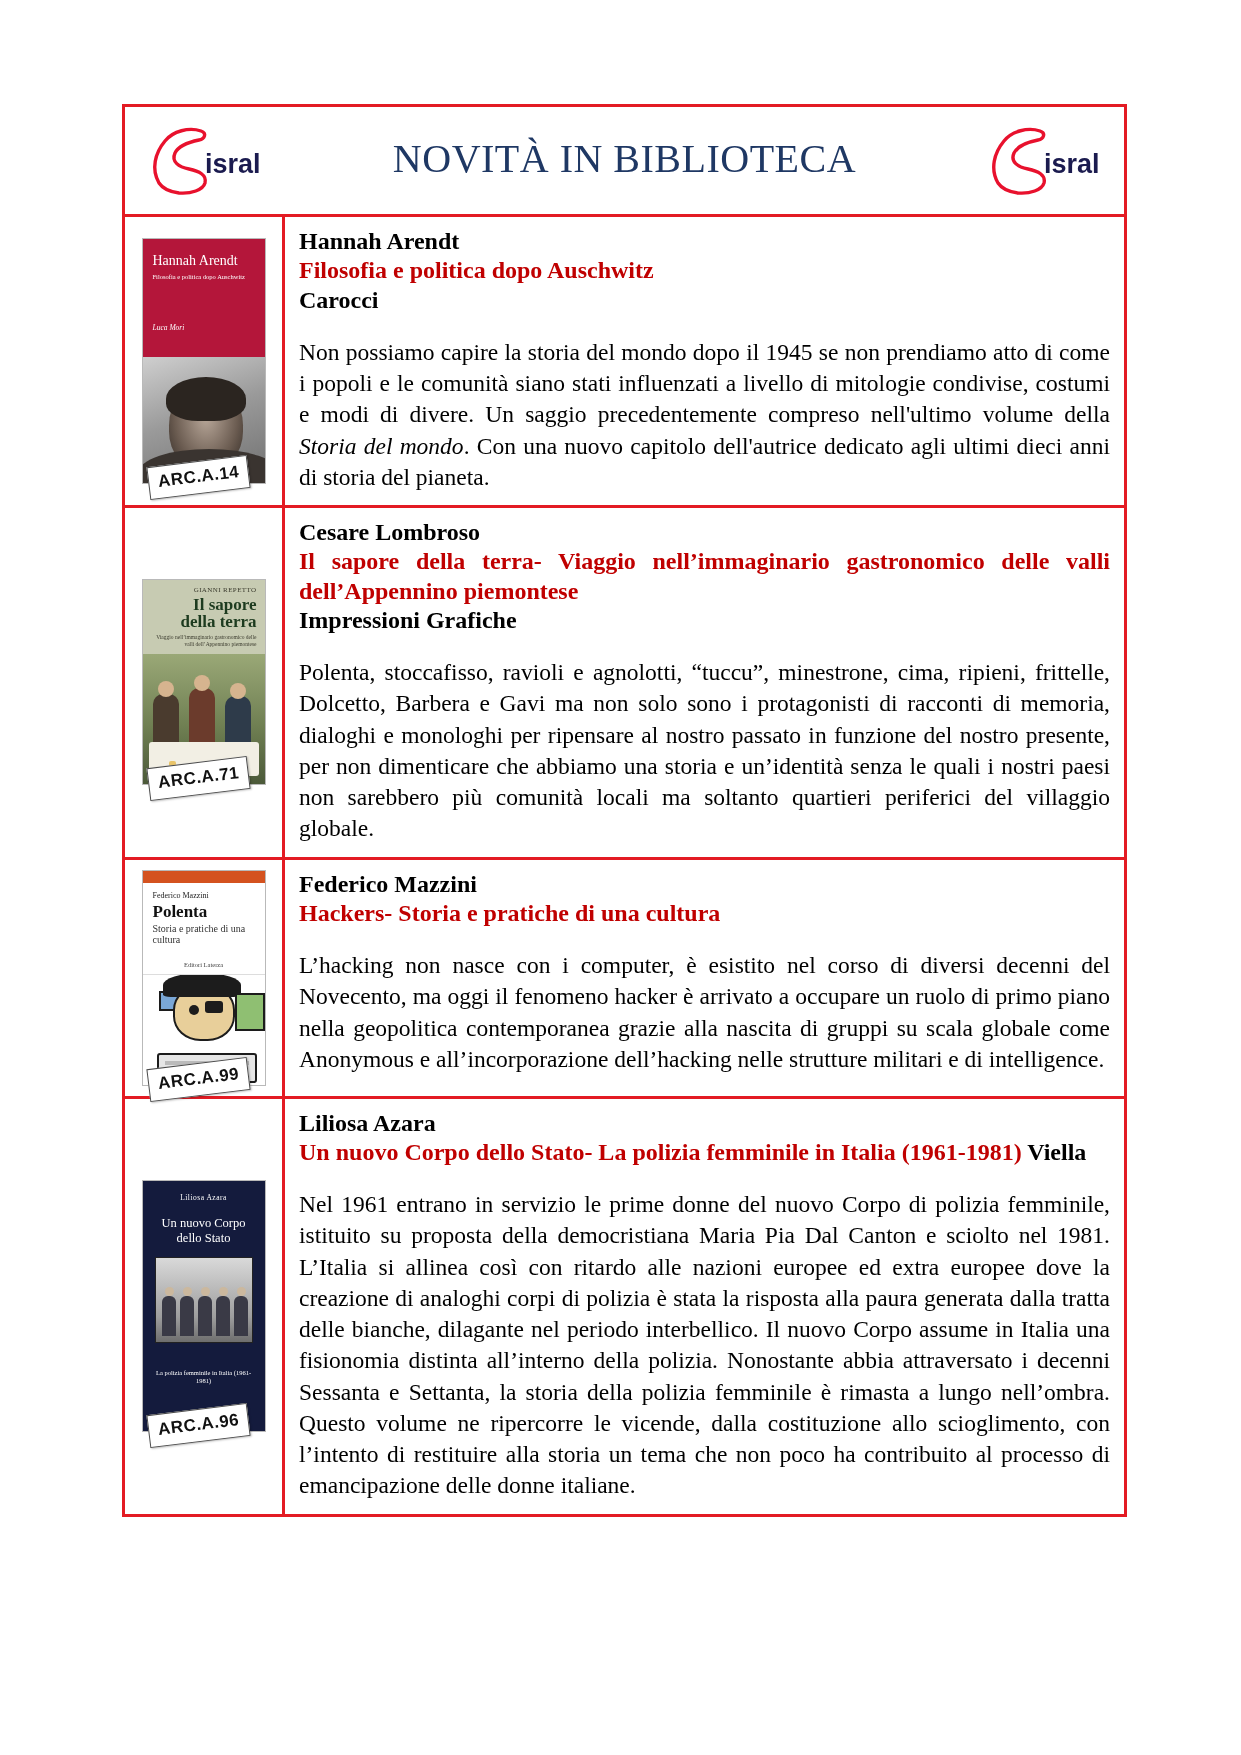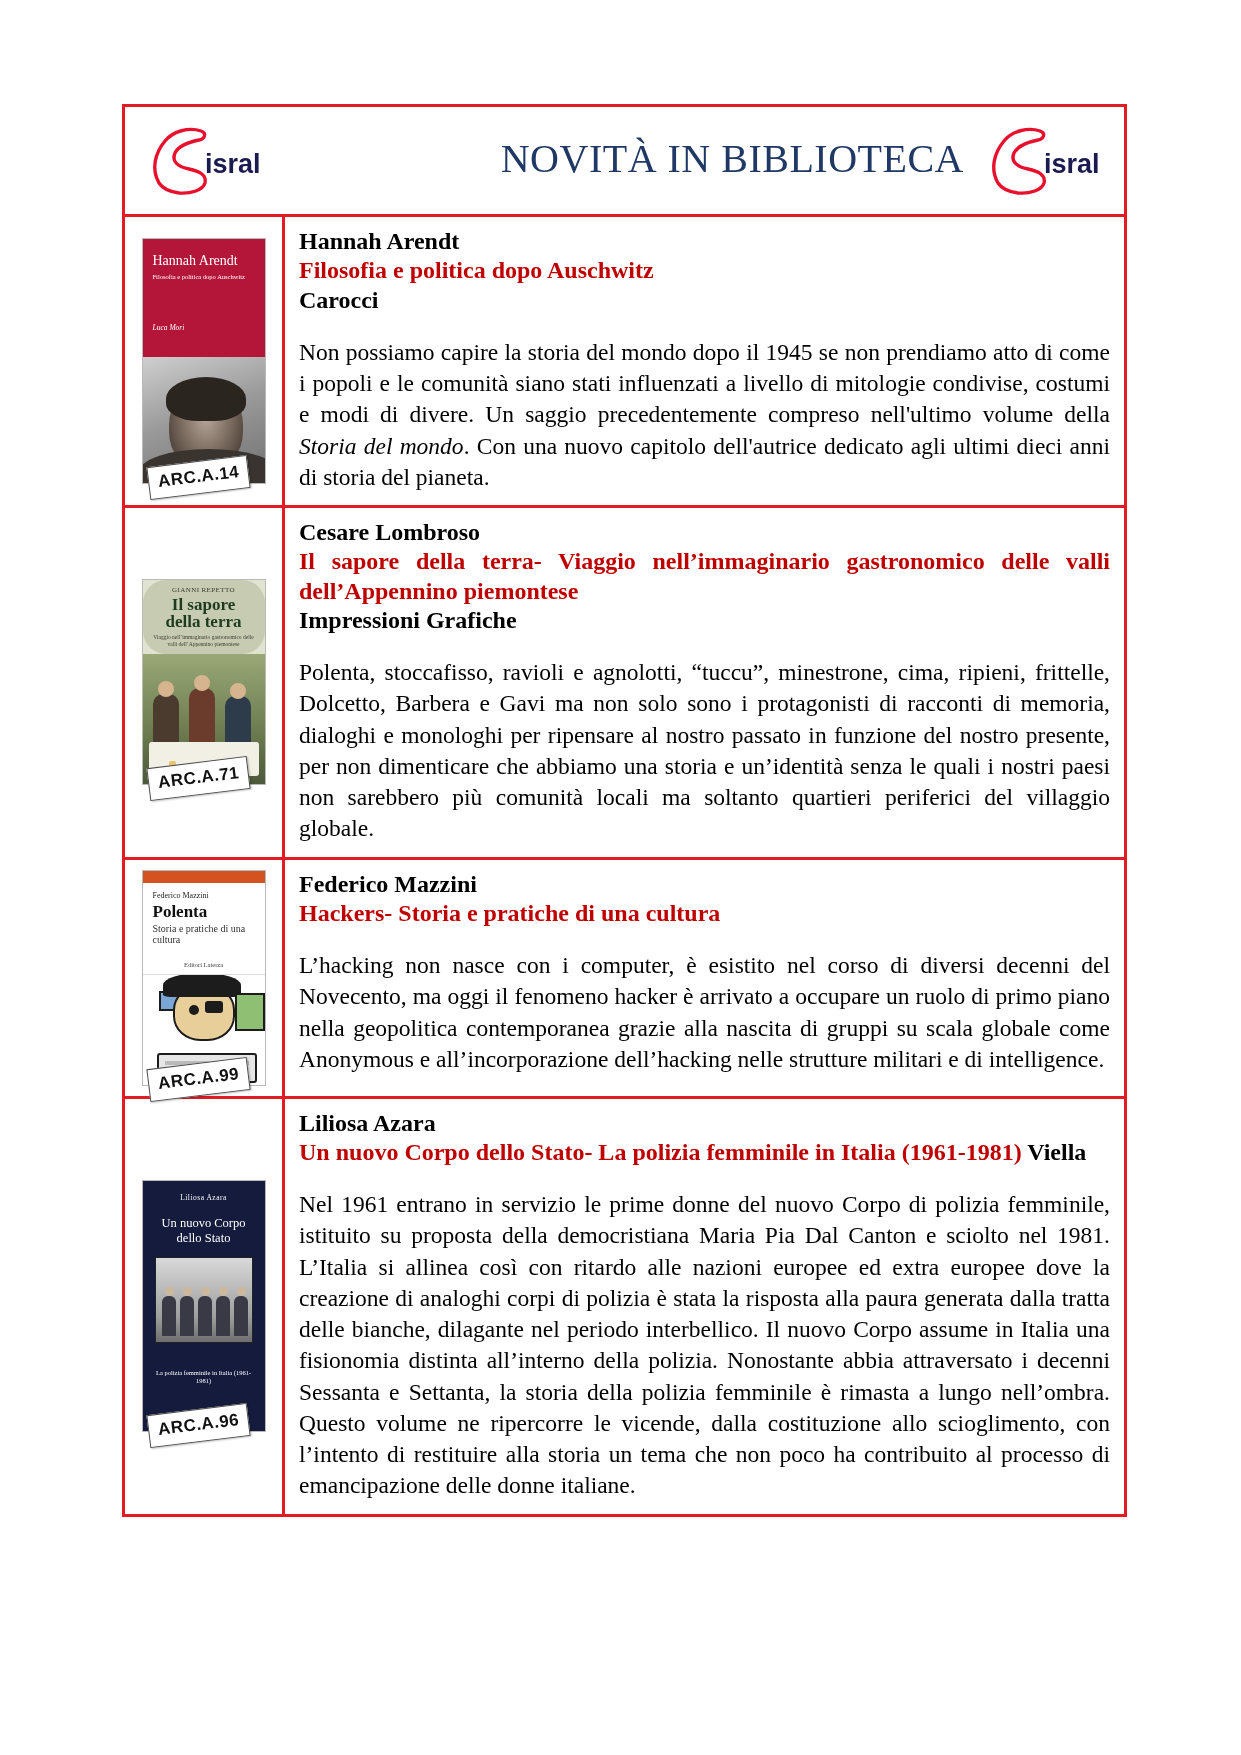--- a/index.html
+++ b/index.html
@@ -41,21 +41,21 @@
   }
   .logo-cell {
     width: 160px;
     display: flex;
     align-items: center;
     justify-content: center;
     flex: 0 0 160px;
   }
   .title-cell {
     flex: 1 1 auto;
-    text-align: right;
+    text-align: center;
     padding: 2px 0 6px 0;
   }
   .title-line1 {
     font-family: "Liberation Serif", serif;
     font-size: 40px;
     color: #1f3864;
     letter-spacing: 0.5px;
     line-height: 1.08;
     white-space: nowrap;
   }
@@ -193,22 +193,21 @@
     border-radius: 60% 60% 0 0;
   }
 
   
   .cover-sapore { height: 206px; background: #dfe3cf; }
   .cov2-top {
     height: 74px;
     background: #c7cbb2;
     padding: 6px 8px 4px 8px;
     box-sizing: border-box;
-    text-align: center;
-    border-radius: 23px;
+    text-align: right;
   }
   .cov2-auth { font-size: 7px; color:#3b3b2e; letter-spacing:0.4px; }
   .cov2-t1 { font-size: 17px; color: #1d3b1f; font-weight: bold; line-height: 1.0; margin-top:2px;}
   .cov2-t2 { font-size: 17px; color: #1d3b1f; font-weight: bold; line-height: 1.0; }
   .cov2-t3 { font-size: 5.5px; color: #3d3d30; margin-top: 4px; line-height:1.2;}
   .cov2-art {
     height: 132px;
     background: linear-gradient(180deg,#9aa877 0%, #6f7f52 55%, #4a5838 100%);
     position: relative;
     overflow: hidden;

